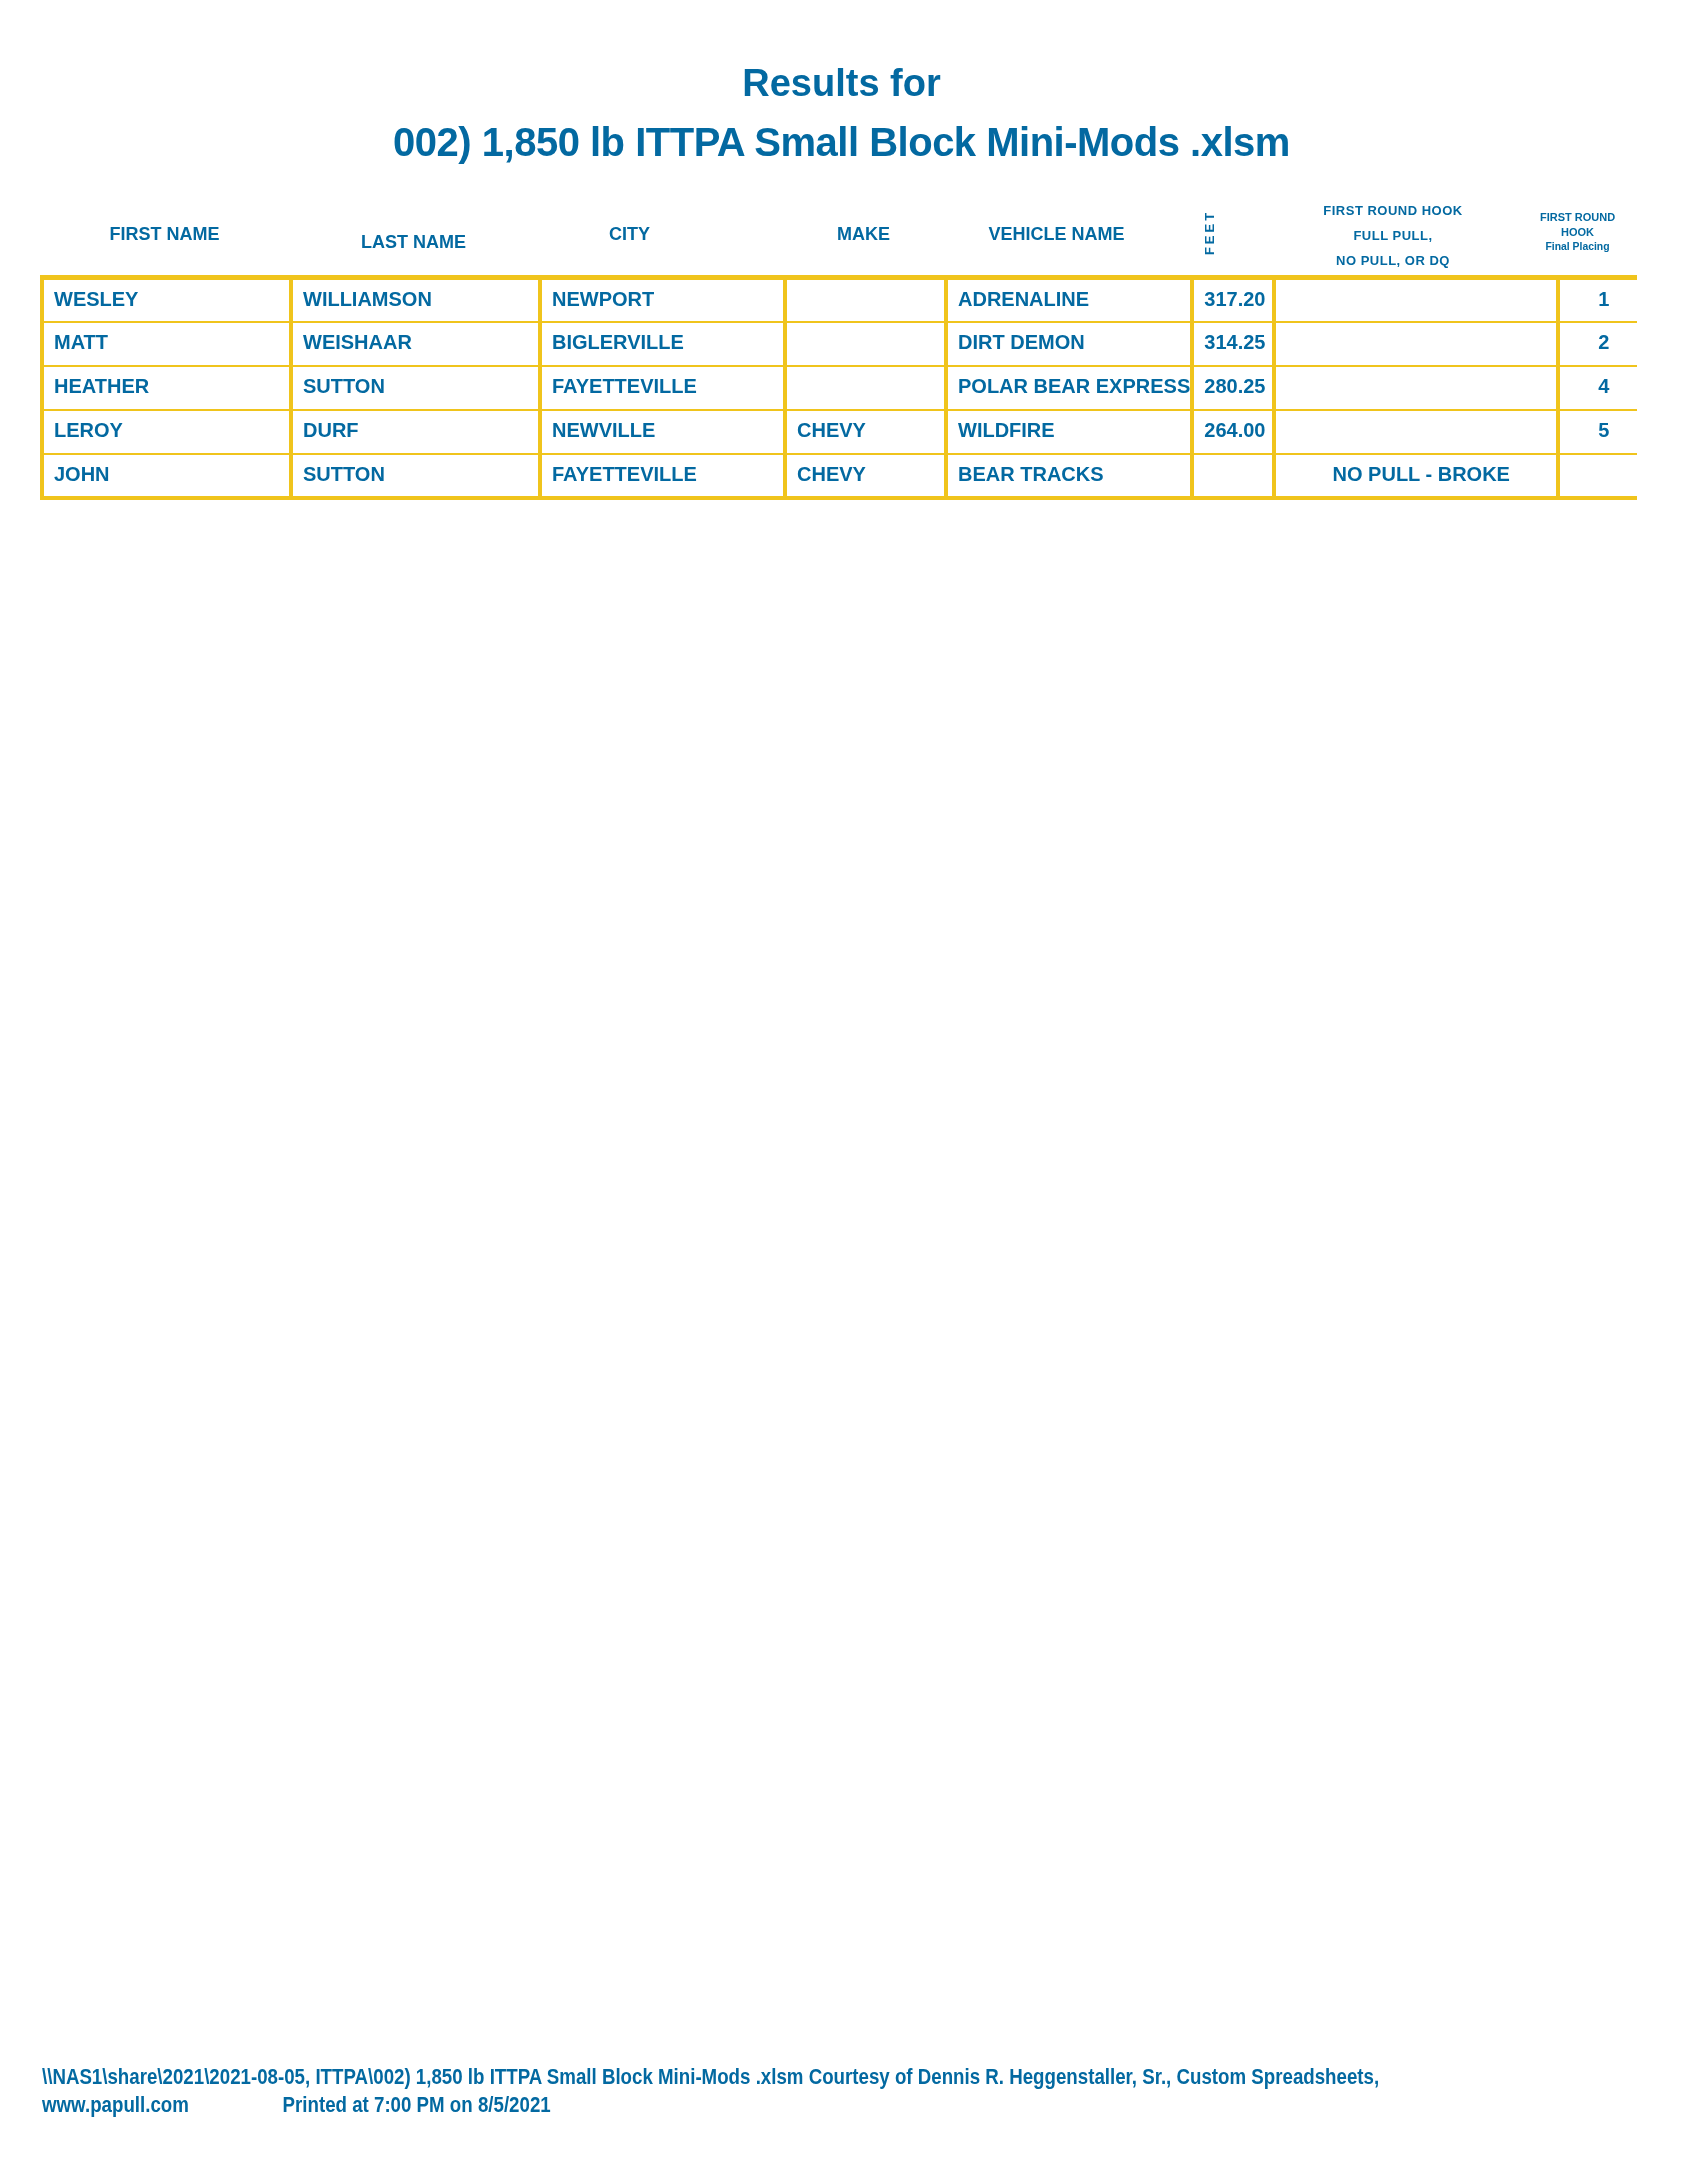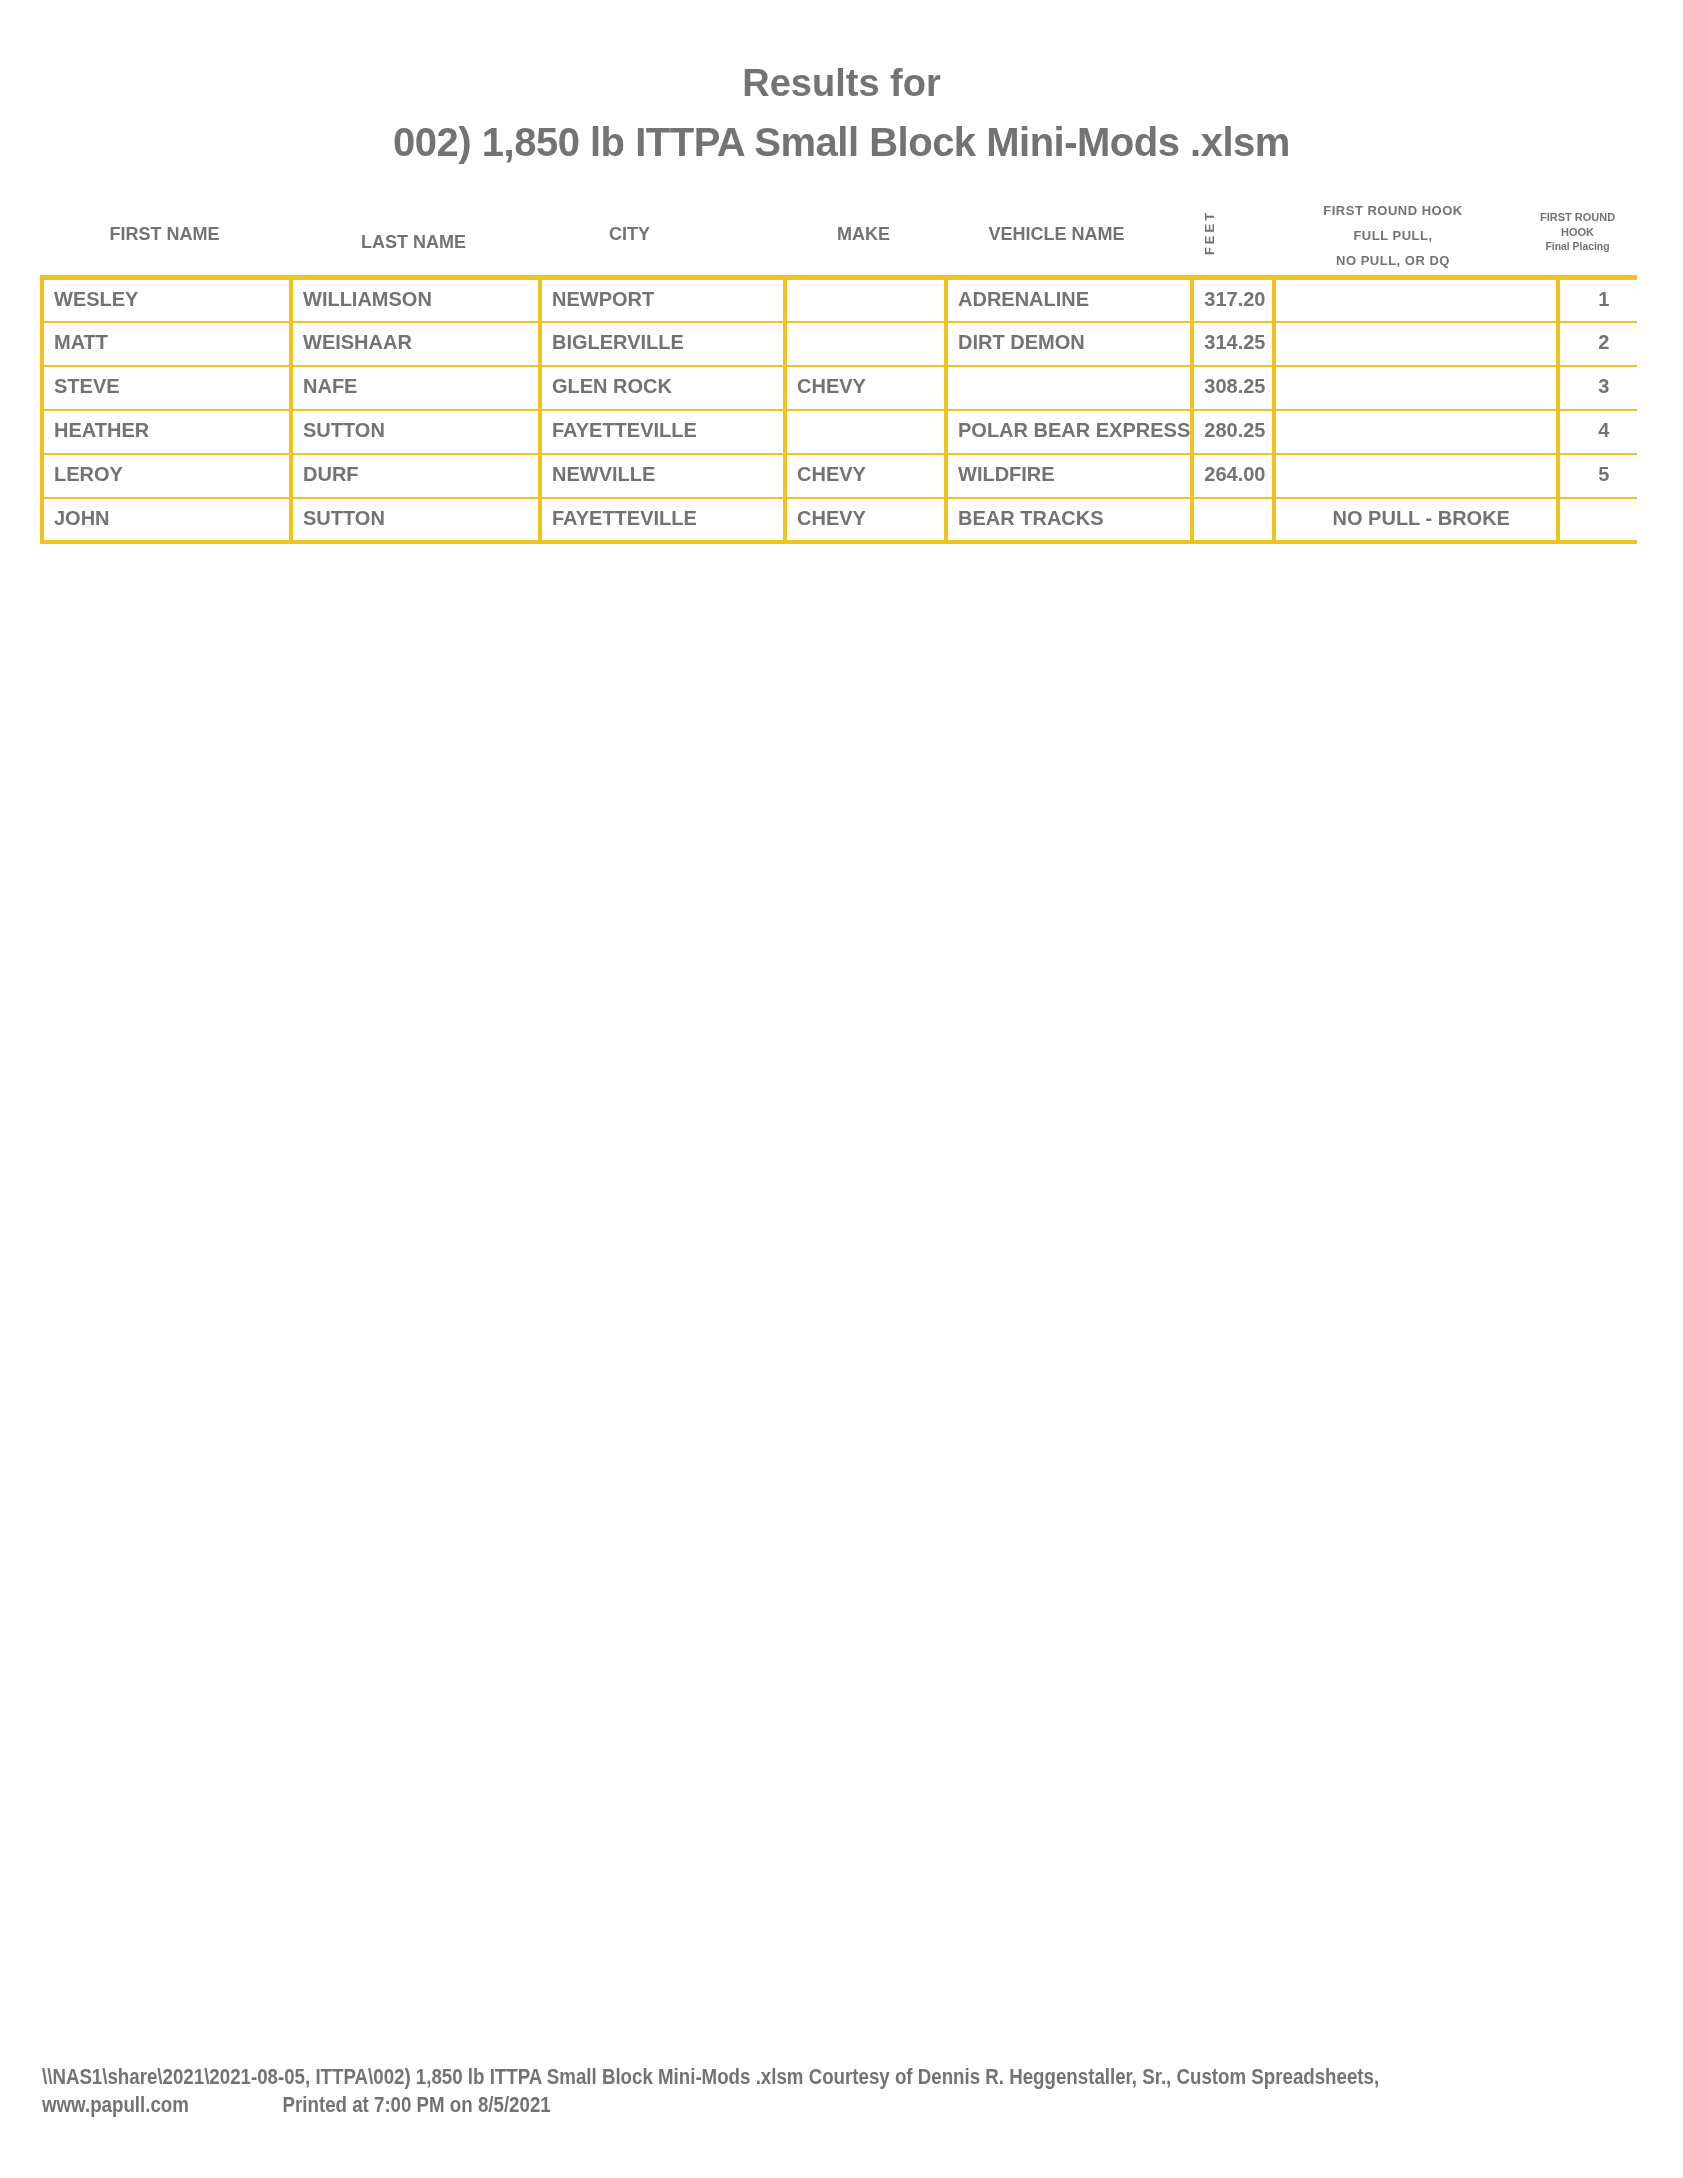--- a/index.html
+++ b/index.html
@@ -4,21 +4,21 @@
 <style>
   :root { --gold: #F0C41C; }
   * { box-sizing: border-box; }
   html, body { margin: 0; padding: 0; background: #ffffff; }
   .page {
     position: relative;
     width: 1683px;
     height: 2178px;
     background: #ffffff;
     font-family: "Liberation Sans", sans-serif;
-    color: #737373;
+    color: #0369a1;
     overflow: hidden;
   }
 
   
   .title1 {
     position: absolute; left: 0; right: 0; top: 63px;
     text-align: center; font-size: 38px; line-height: 40px; font-weight: bold;
     margin: 0;
   }
   .title2 {
@@ -151,30 +151,20 @@
           <td class="col-first-name">MATT</td>
           <td class="col-last-name">WEISHAAR</td>
           <td class="col-city">BIGLERVILLE</td>
           <td class="col-make"></td>
           <td class="col-vehicle-name">DIRT DEMON</td>
           <td class="col-feet">314.25</td>
           <td class="col-hook"></td>
           <td class="col-placing">2</td>
         </tr>
         <tr>
-          <td class="col-first-name">STEVE</td>
-          <td class="col-last-name">NAFE</td>
-          <td class="col-city">GLEN ROCK</td>
-          <td class="col-make">CHEVY</td>
-          <td class="col-vehicle-name"></td>
-          <td class="col-feet">308.25</td>
-          <td class="col-hook"></td>
-          <td class="col-placing">3</td>
-        </tr>
-        <tr>
           <td class="col-first-name">HEATHER</td>
           <td class="col-last-name">SUTTON</td>
           <td class="col-city">FAYETTEVILLE</td>
           <td class="col-make"></td>
           <td class="col-vehicle-name">POLAR BEAR EXPRESS</td>
           <td class="col-feet">280.25</td>
           <td class="col-hook"></td>
           <td class="col-placing">4</td>
         </tr>
         <tr>

